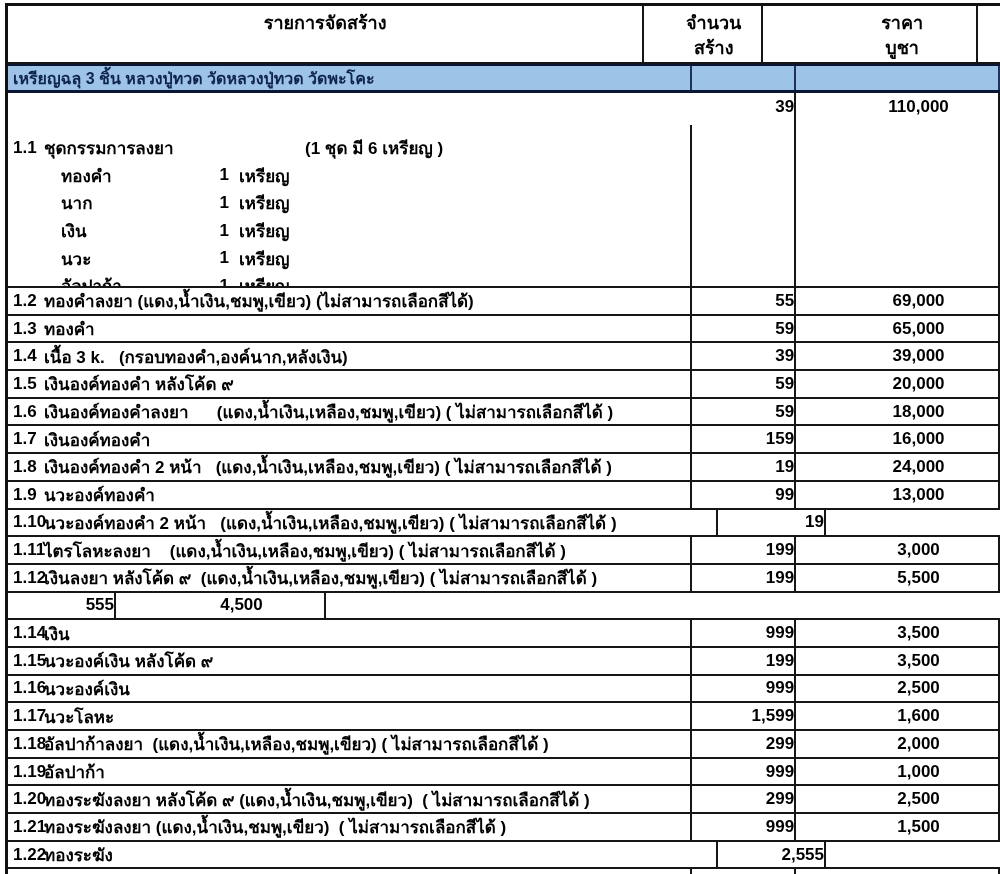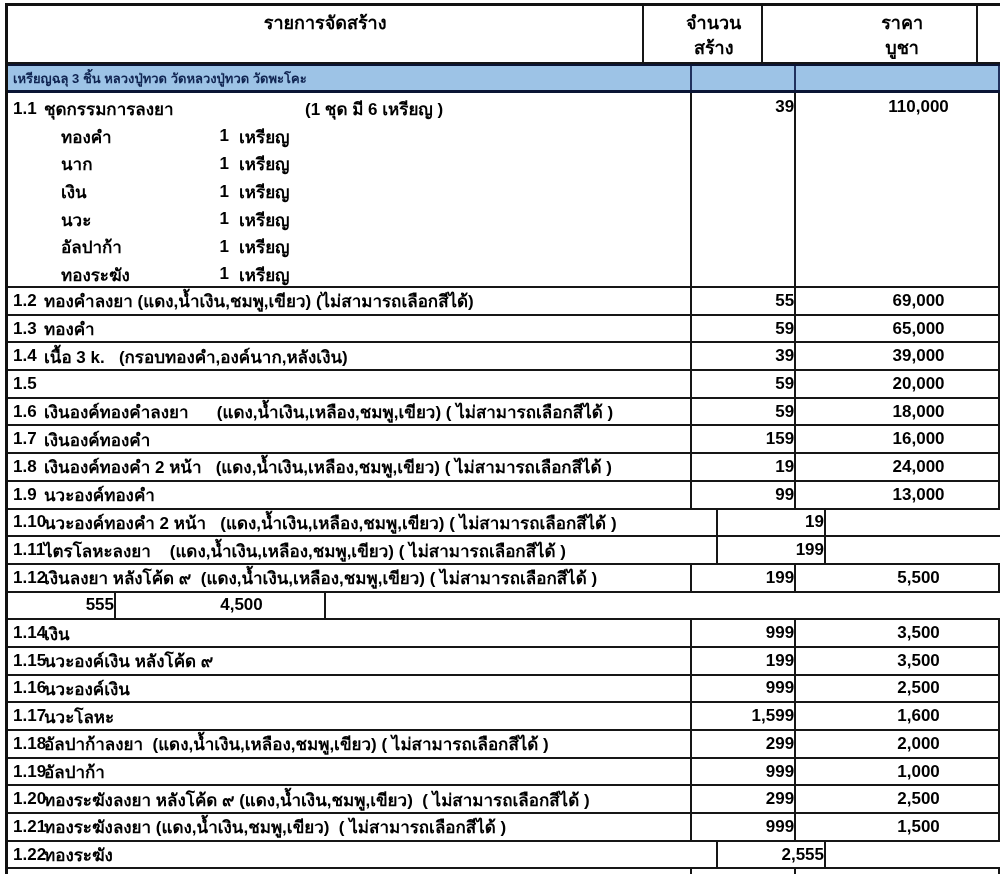--- a/index.html
+++ b/index.html
@@ -20,25 +20,25 @@
   .c4{flex:1 1 auto;border-right:none;}
   
   .thead{height:58px;font-size:18px;gap:22px;}
   .thead .cell{flex-direction:column;justify-content:flex-start;padding-top:5px;line-height:25px;}
   .thead .c1{align-items:center;padding-left:0;}
   
   .section{height:29px;background:var(--section-bg,#9dc3e6);
     border-top:2px solid #0b1535;border-bottom:3px solid #0b1535;}
   .section .cell{border-right:2px solid #21315e;height:100%;}
   .section .c4{border-right:none;}
-  .section .c1{font-size:13px;color:var(--section-fg,#0f2350);white-space:pre;}
+  .section .c1{font-size:16px;color:var(--section-fg,#0f2350);white-space:pre;}
   
   .body-row{height:27.7px;font-size:17px;}
   .body-row.tall{height:195px;}
-  .tall .c1{flex-direction:column;align-items:stretch;justify-content:flex-start;padding-top:2px;}
+  .tall .c1{flex-direction:column;align-items:stretch;justify-content:flex-start;padding-top:9px;margin-top:32px;}
   .tall .c2,.tall .c3{align-items:flex-start;padding-top:4px;}
   .line{display:flex;align-items:center;height:27.6px;position:relative;flex:0 0 auto;}
   .no{width:31px;flex:0 0 auto;}
   .item{white-space:pre;}
   .note{position:absolute;left:292px;white-space:pre;}
   .subline{padding-left:48px;}
   .sname{width:150px;flex:0 0 auto;white-space:pre;}
   .sqty{width:18px;flex:0 0 auto;text-align:right;}
   .sunit{margin-left:10px;white-space:pre;}
   .val{white-space:pre;}
@@ -163,20 +163,21 @@
           </div>
           <div class="cell c3">
             <div class="val">39,000</div>
           </div>
           <div class="cell c4"></div>
         </div>
         <div class="row body-row">
           <div class="cell c1">
             <div class="line">
               <div class="no">1.5</div>
+              <div class="item">เงินองค์ทองคำ หลังโค้ด ๙</div>
             </div>
           </div>
           <div class="cell c2">
             <div class="val">59</div>
           </div>
           <div class="cell c3">
             <div class="val">20,000</div>
           </div>
           <div class="cell c4"></div>
         </div>
@@ -254,20 +255,23 @@
         </div>
         <div class="row body-row">
           <div class="cell c1">
             <div class="line">
               <div class="no">1.11</div>
               <div class="item">ไตรโลหะลงยา    (แดง,น้ำเงิน,เหลือง,ชมพู,เขียว) ( ไม่สามารถเลือกสีได้ )</div>
             </div>
           </div>
           <div class="cell c2">
             <div class="val">199</div>
+          </div>
+          <div class="cell c3">
+            <div class="val">3,000</div>
           </div>
           <div class="cell c4"></div>
         </div>
         <div class="row body-row">
           <div class="cell c1">
             <div class="line">
               <div class="no">1.12</div>
               <div class="item">เงินลงยา หลังโค้ด ๙  (แดง,น้ำเงิน,เหลือง,ชมพู,เขียว) ( ไม่สามารถเลือกสีได้ )</div>
             </div>
           </div>

